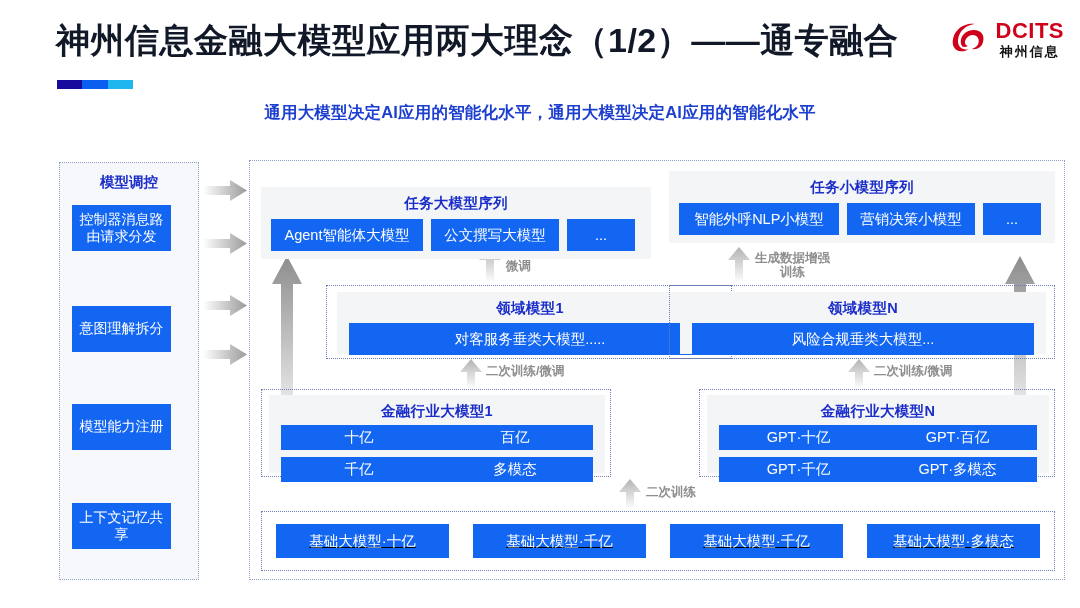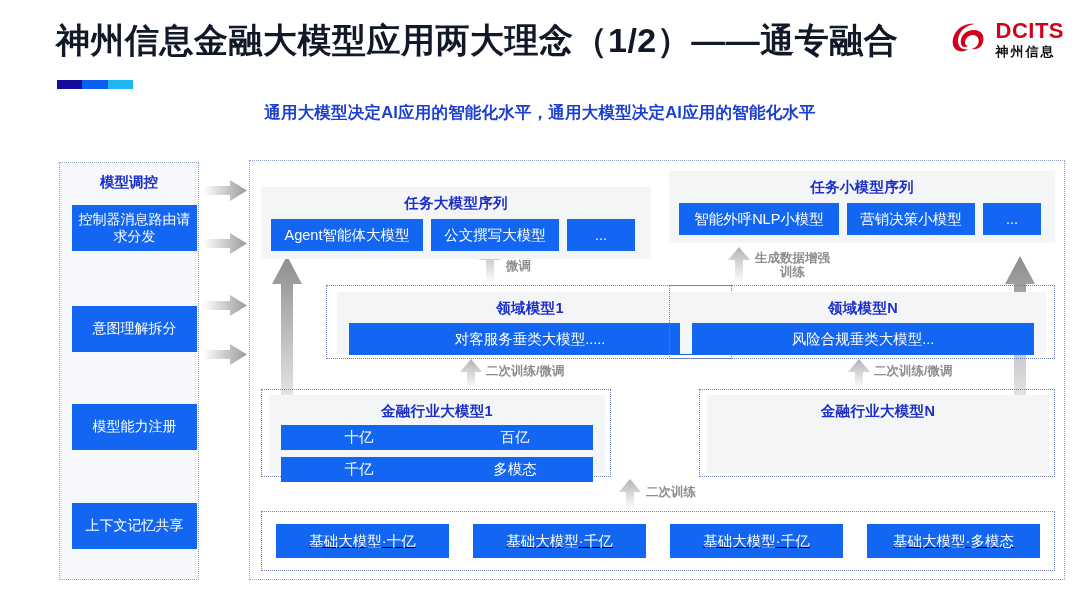--- a/index.html
+++ b/index.html
@@ -18,40 +18,40 @@
     letter-spacing: .5px; white-space: nowrap;
   }
   .title-bar { position:absolute; left:57px; top:80px; width:76px; height:9px; display:flex; }
   .title-bar i { display:block; height:100%; }
   .tb1 { width: 33%; background:#170b9e; }
   .tb2 { width: 34%; background:#0b5ff0; }
   .tb3 { width: 33%; background:#1fb6ef; }
 
   .logo { position:absolute; right:16px; top:18px; display:flex; align-items:center; gap:7px; }
   .logo-mark { width:42px; height:42px; position:relative; }
-  .logo-text { display:flex; flex-direction:column; line-height:1; }
+  .logo-text { display:flex; flex-direction:column; line-height:1;text-align:center; }
   .logo-en { font-size:22px; font-weight:bold; color:#d0021b; letter-spacing:.5px; }
   .logo-cn { font-size:13px; font-weight:bold; color:#111; letter-spacing:2px; margin-top:3px; }
 
   .subtitle {
     position:absolute; left:0; right:0; top:102px; text-align:center;
     font-size:16.5px; font-weight:bold; color:#1d3fd0; letter-spacing:.2px;
   }
 
   
   .sidebar {
     position:absolute; left:59px; top:162px; width:140px; height:418px;
     border:1px dotted #8fa0c8; background:#f7f8fb;
   }
   .sidebar-title {
     text-align:center; font-size:14.5px; font-weight:bold; color:#1b2ec9;
     margin-top:10px;
   }
   .sb-box {
-    position:absolute; left:12px; width:125px;
+    position:absolute; left:12px; width:99px;
     background:#1266f1; color:#fff; font-size:14px; font-weight:500;
     display:flex; align-items:center; justify-content:center; text-align:center;
     line-height:1.25; padding:2px 4px;
   }
   .sb1 { top:42px;  height:46px; }
   .sb2 { top:143px; height:46px; }
   .sb3 { top:241px; height:46px; }
   .sb4 { top:340px; height:46px; }
 
   
@@ -275,20 +275,26 @@
           <div class="bbox">百亿</div>
           <div class="bbox">千亿</div>
           <div class="bbox">多模态</div>
         </div>
       </div>
     </div>
 
     <div class="band-dotted" id="band-indN">
       <div class="group" id="grp-indN">
         <div class="group-title">金融行业大模型N</div>
+        <div class="grid2">
+          <div class="bbox">GPT·十亿</div>
+          <div class="bbox">GPT·百亿</div>
+          <div class="bbox">GPT·千亿</div>
+          <div class="bbox">GPT·多模态</div>
+        </div>
       </div>
     </div>
 
     <div class="band-dotted" id="band-base">
       <div class="base-row">
         <div class="bbox">基础大模型·十亿</div>
         <div class="bbox">基础大模型·千亿</div>
         <div class="bbox">基础大模型·千亿</div>
         <div class="bbox">基础大模型·多模态</div>
       </div>

